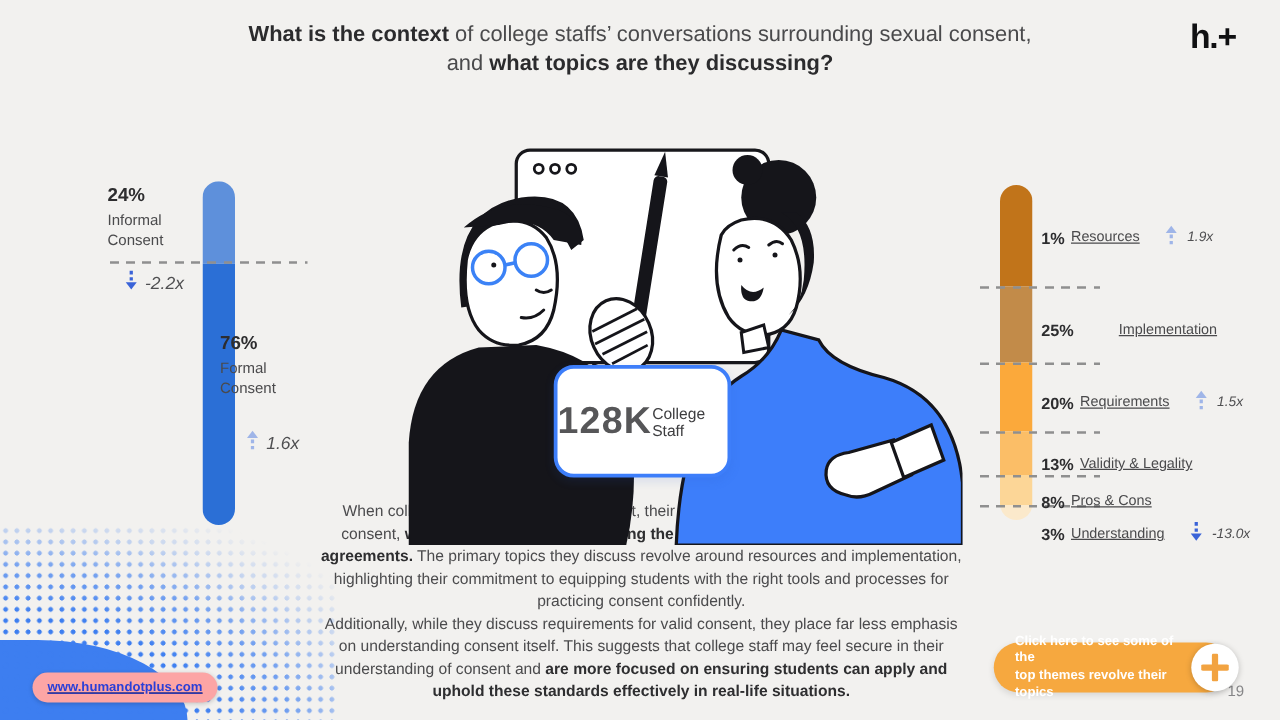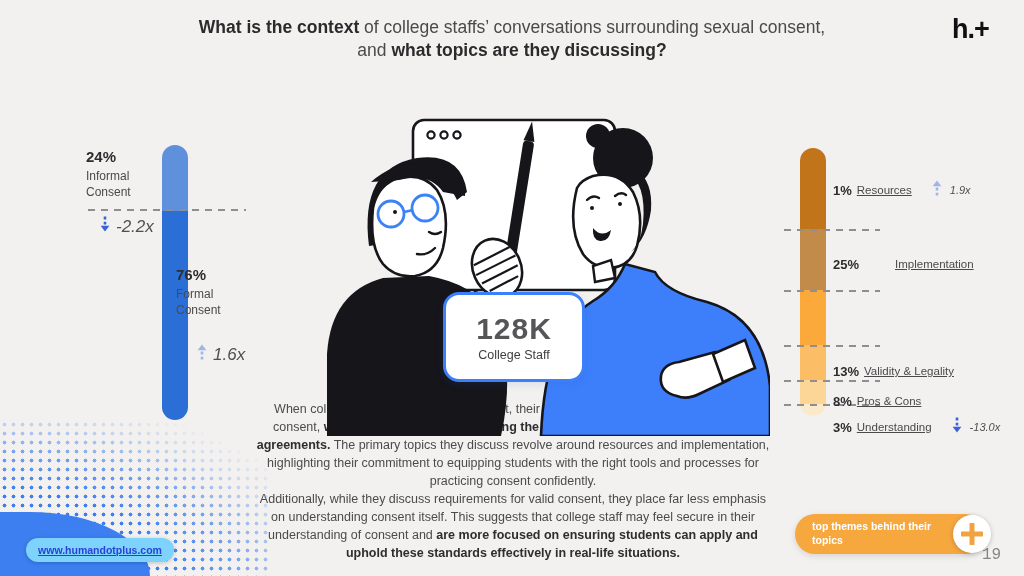--- a/index.html
+++ b/index.html
@@ -26,60 +26,60 @@
 
   .dash{position:absolute;height:2px;
     background-image:repeating-linear-gradient(90deg,#8f8f8f 0 7px,transparent 7px 13px);}
   .dash-left{left:88px;top:209px;width:158px;}
   .rdash{left:784px;width:96px;}
 
   .pct-block{position:absolute;width:84px;text-align:left;}
   .pct-block .pct{font-size:15px;font-weight:bold;color:#2d2d2f;}
   .pct-block .lbl{font-size:12px;color:#4a4a4c;line-height:1.35;margin-top:3px;}
   .variation{position:absolute;display:flex;align-items:center;gap:6px;
-    font-size:17px;font-style:italic;color:#4f4f51;}
+    font-size:14px;font-style:italic;color:#4f4f51;}
 
   .rc-row{position:absolute;left:833px;height:18px;display:flex;align-items:center;gap:5px;white-space:nowrap;}
   .rc-row .pct{font-size:13px;font-weight:bold;color:#2d2d2f;}
   .rc-row .lbl{font-size:11.5px;color:#4a4a4c;text-decoration:underline;}
   .rc-row .var{font-size:11px;font-style:italic;color:#4f4f51;margin-left:3px;}
   .rc-row .gap{width:10px;}
 
   
   .illo{position:absolute;left:325px;top:96px;z-index:1;}
   .stat-card{position:absolute;left:443px;top:292px;width:136px;height:84px;background:#fff;
-    border:3px solid #3d7efa;border-radius:16px;z-index:2;display:flex;flex-direction:column;
+    border:3px solid #3d7efa;border-radius:16px;z-index:2;display:flex;
     align-items:center;justify-content:center;box-shadow:0 3px 8px rgba(40,90,200,.12);}
   .stat-card .val{font-size:30px;font-weight:800;color:#565658;letter-spacing:1px;}
   .stat-card .cap{font-size:12.5px;color:#3e3e40;margin-top:2px;}
 
   
   .para{position:absolute;left:252px;width:522px;text-align:center;font-size:12.5px;
     line-height:1.44;color:#4b4b4d;}
   .para b{color:#2e2e30;}
   .p1{top:400px;} .p2{top:490px;}
 
   
   .halftone{position:absolute;left:0;top:420px;width:268px;height:156px;z-index:3;
     background-image:radial-gradient(circle,#3d7ef0 1.7px,rgba(61,126,240,0) 2.2px);
     background-size:9px 9px;
     -webkit-mask-image:radial-gradient(150% 135% at 0% 100%,#000 40%,rgba(0,0,0,.7) 58%,rgba(0,0,0,.22) 74%,transparent 86%);
     mask-image:radial-gradient(150% 135% at 0% 100%,#000 40%,rgba(0,0,0,.7) 58%,rgba(0,0,0,.22) 74%,transparent 86%);}
   .halftone-core{position:absolute;left:0;top:512px;width:150px;height:64px;background:#3d7ef0;
     border-top-right-radius:120px 64px;z-index:3;}
-  .site-pill{position:absolute;left:26px;top:538px;width:148px;height:24px;background:#7dd3fc;border-radius:13px;
+  .site-pill{position:absolute;left:26px;top:538px;width:148px;height:24px;background:#fca5a5;border-radius:13px;
     display:flex;align-items:center;justify-content:center;z-index:4;box-shadow:0 1px 4px rgba(0,0,0,.2);text-decoration:underline;}
   .site-pill a{font-size:10.5px;font-weight:bold;color:#2b3fd6;text-decoration:underline;}
 
   .cta{position:absolute;left:795px;top:514px;width:190px;height:40px;background:#f6a83f;border-radius:21px;
     display:flex;align-items:center;z-index:4;cursor:pointer;box-shadow:0 2px 6px rgba(0,0,0,.12);}
   .cta .cta-txt{padding:0 38px 0 17px;font-size:10.5px;font-weight:bold;color:#fff;line-height:1.3;}
   .cta .plus-circle{position:absolute;right:-6px;top:1px;width:38px;height:38px;border-radius:50%;
     background:#fff;display:flex;align-items:center;justify-content:center;box-shadow:0 1px 5px rgba(0,0,0,.22);}
-  .page-num{position:absolute;left:982px;top:546px;font-size:16px;color:#868688;font-family:Liberation Mono, monospace;}
+  .page-num{position:absolute;left:982px;top:546px;font-size:12px;color:#868688;}
 </style>
 </head>
 <body>
 
 <div id="canvas">
 
   <div class="slide-title"><b>What is the context</b><span> of college staffs’ conversations surrounding sexual consent, and </span><b>what topics are they discussing?</b></div>
   <div class="logo">h.+</div>
 
 
@@ -139,20 +139,30 @@
   </div>
   <div class="rc-row" style="top:255px;gap:36px;">
     <span class="pct">25%</span>
     <span class="lbl">Implementation</span>
     <span class="gap"></span>
     <span><svg width="10" height="16" viewBox="0 0 10 16">
           <path d="M5 0.5 L9.4 6.3 L0.6 6.3 Z" fill="#3a63d8"></path>
           <line x1="5" y1="7.6" x2="5" y2="15.4" stroke="#3a63d8" stroke-width="2.6" stroke-dasharray="3 2.2"></line>
         </svg></span>
     <span class="var">2.3x</span>
+  </div>
+  <div class="rc-row" style="top:313px;">
+    <span class="pct">20%</span>
+    <span class="lbl">Requirements</span>
+    <span class="gap"></span>
+    <span><svg width="10" height="16" viewBox="0 0 10 16">
+          <path d="M5 0.5 L9.4 6.3 L0.6 6.3 Z" fill="#9fb5e8"></path>
+          <line x1="5" y1="7.6" x2="5" y2="15.4" stroke="#9fb5e8" stroke-width="2.6" stroke-dasharray="3 2.2"></line>
+        </svg></span>
+    <span class="var">1.5x</span>
   </div>
   <div class="rc-row" style="top:362px;align-items:center;">
     <span class="pct">13%</span>
     <span class="lbl">Validity &amp; Legality</span>
   </div>
   <div class="rc-row" style="top:392px;">
     <span class="pct">8%</span>
     <span class="lbl">Pros &amp; Cons</span>
   </div>
   <div class="rc-row" style="top:418px;">
@@ -233,21 +243,22 @@
 
   <div class="halftone-core"></div>
   <div class="halftone"></div>
 
   <div class="site-pill">
     <a href="#">www.humandotplus.com</a>
   </div>
 
   <div class="cta">
     <div class="cta-txt">
-      <span style="display:block;">top themes behind their topics</span>
+      <span style="display:block;">Click here to see some of the</span>
+      <span style="display:block;">top themes revolve their topics</span>
     </div>
     <div class="plus-circle">
       <svg width="22" height="22" viewBox="0 0 22 22">
           <line x1="11" y1="1.5" x2="11" y2="20.5" stroke="#f2a341" stroke-width="5" stroke-linecap="round"></line>
           <line x1="1.5" y1="11" x2="20.5" y2="11" stroke="#f2a341" stroke-width="5" stroke-linecap="round"></line>
         </svg>
     </div>
   </div>
   <div class="page-num">19</div>
 

